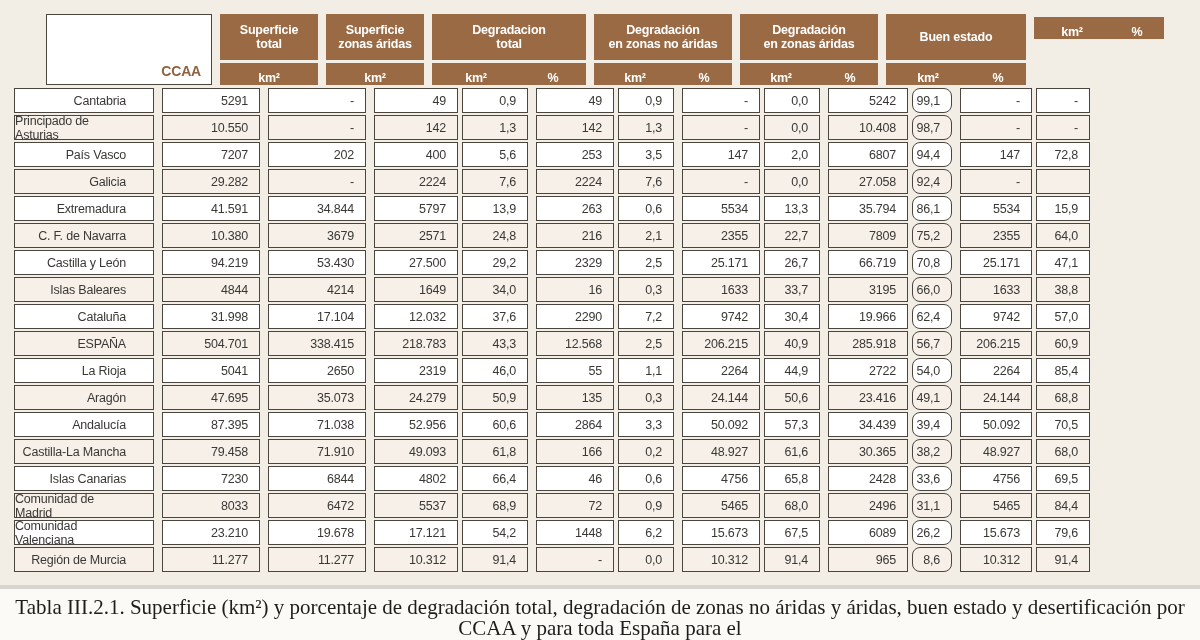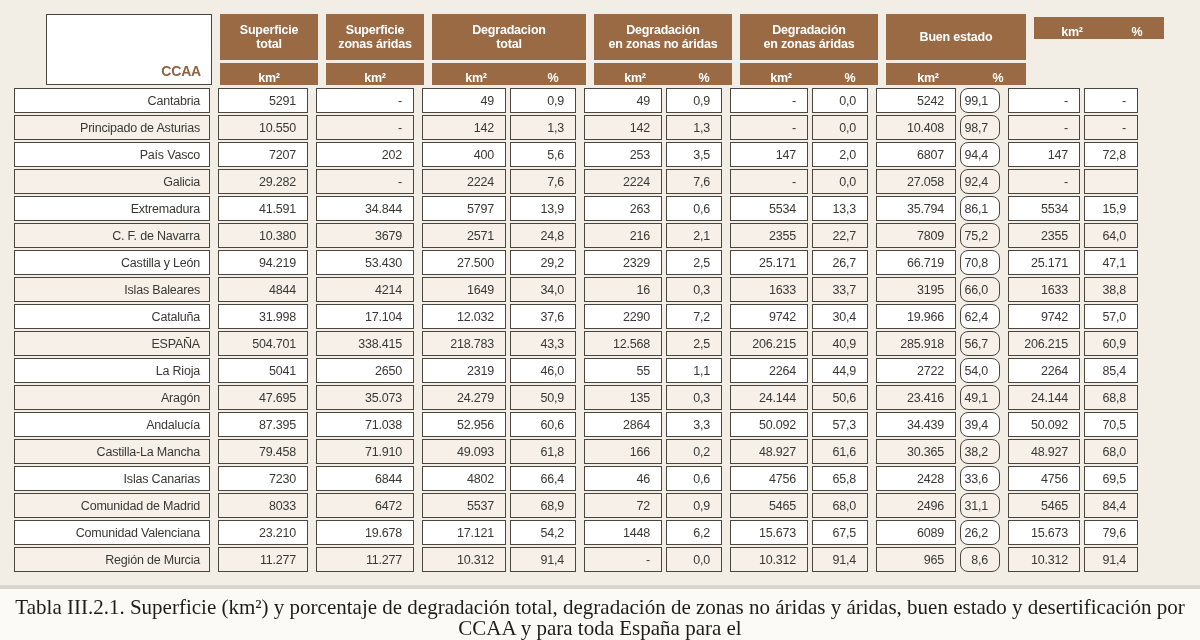--- a/index.html
+++ b/index.html
@@ -56,22 +56,22 @@
 
   
   .row { display:flex; margin-bottom:2px; }
   .cell {
     height:25px; border:1px solid #4b4540; background:#ffffff;
     display:flex; align-items:center; justify-content:flex-end;
     padding-right:11px; font-size:12.5px; color:#3a3835; letter-spacing:-0.2px;
   }
   .row.alt .cell { background:#f6f0e8; }
   .row.bold .cell { font-weight:normal; }
-  .c-ccaa { width:196px; padding-right:9px; }
-  .c-g1  { width:90px; margin-left:8px; }
+  .c-ccaa { width:140px; padding-right:27px; }
+  .c-g1  { width:98px; margin-left:8px; }
   .c-g2  { width:98px; margin-left:8px; }
   .c-g3a { width:84px; margin-left:8px; }
   .c-g3b { width:66px; margin-left:4px; }
   .c-g4a { width:78px; margin-left:8px; }
   .c-g4b { width:56px; margin-left:4px; }
   .c-g5a { width:78px; margin-left:8px; }
   .c-g5b { width:56px; margin-left:4px; }
   .c-g6a { width:80px; margin-left:8px;padding-left:15px; }
   .c-g6b { width:40px; margin-left:4px;border-radius:8px; }
   .c-g7a { width:72px; margin-left:8px; }

